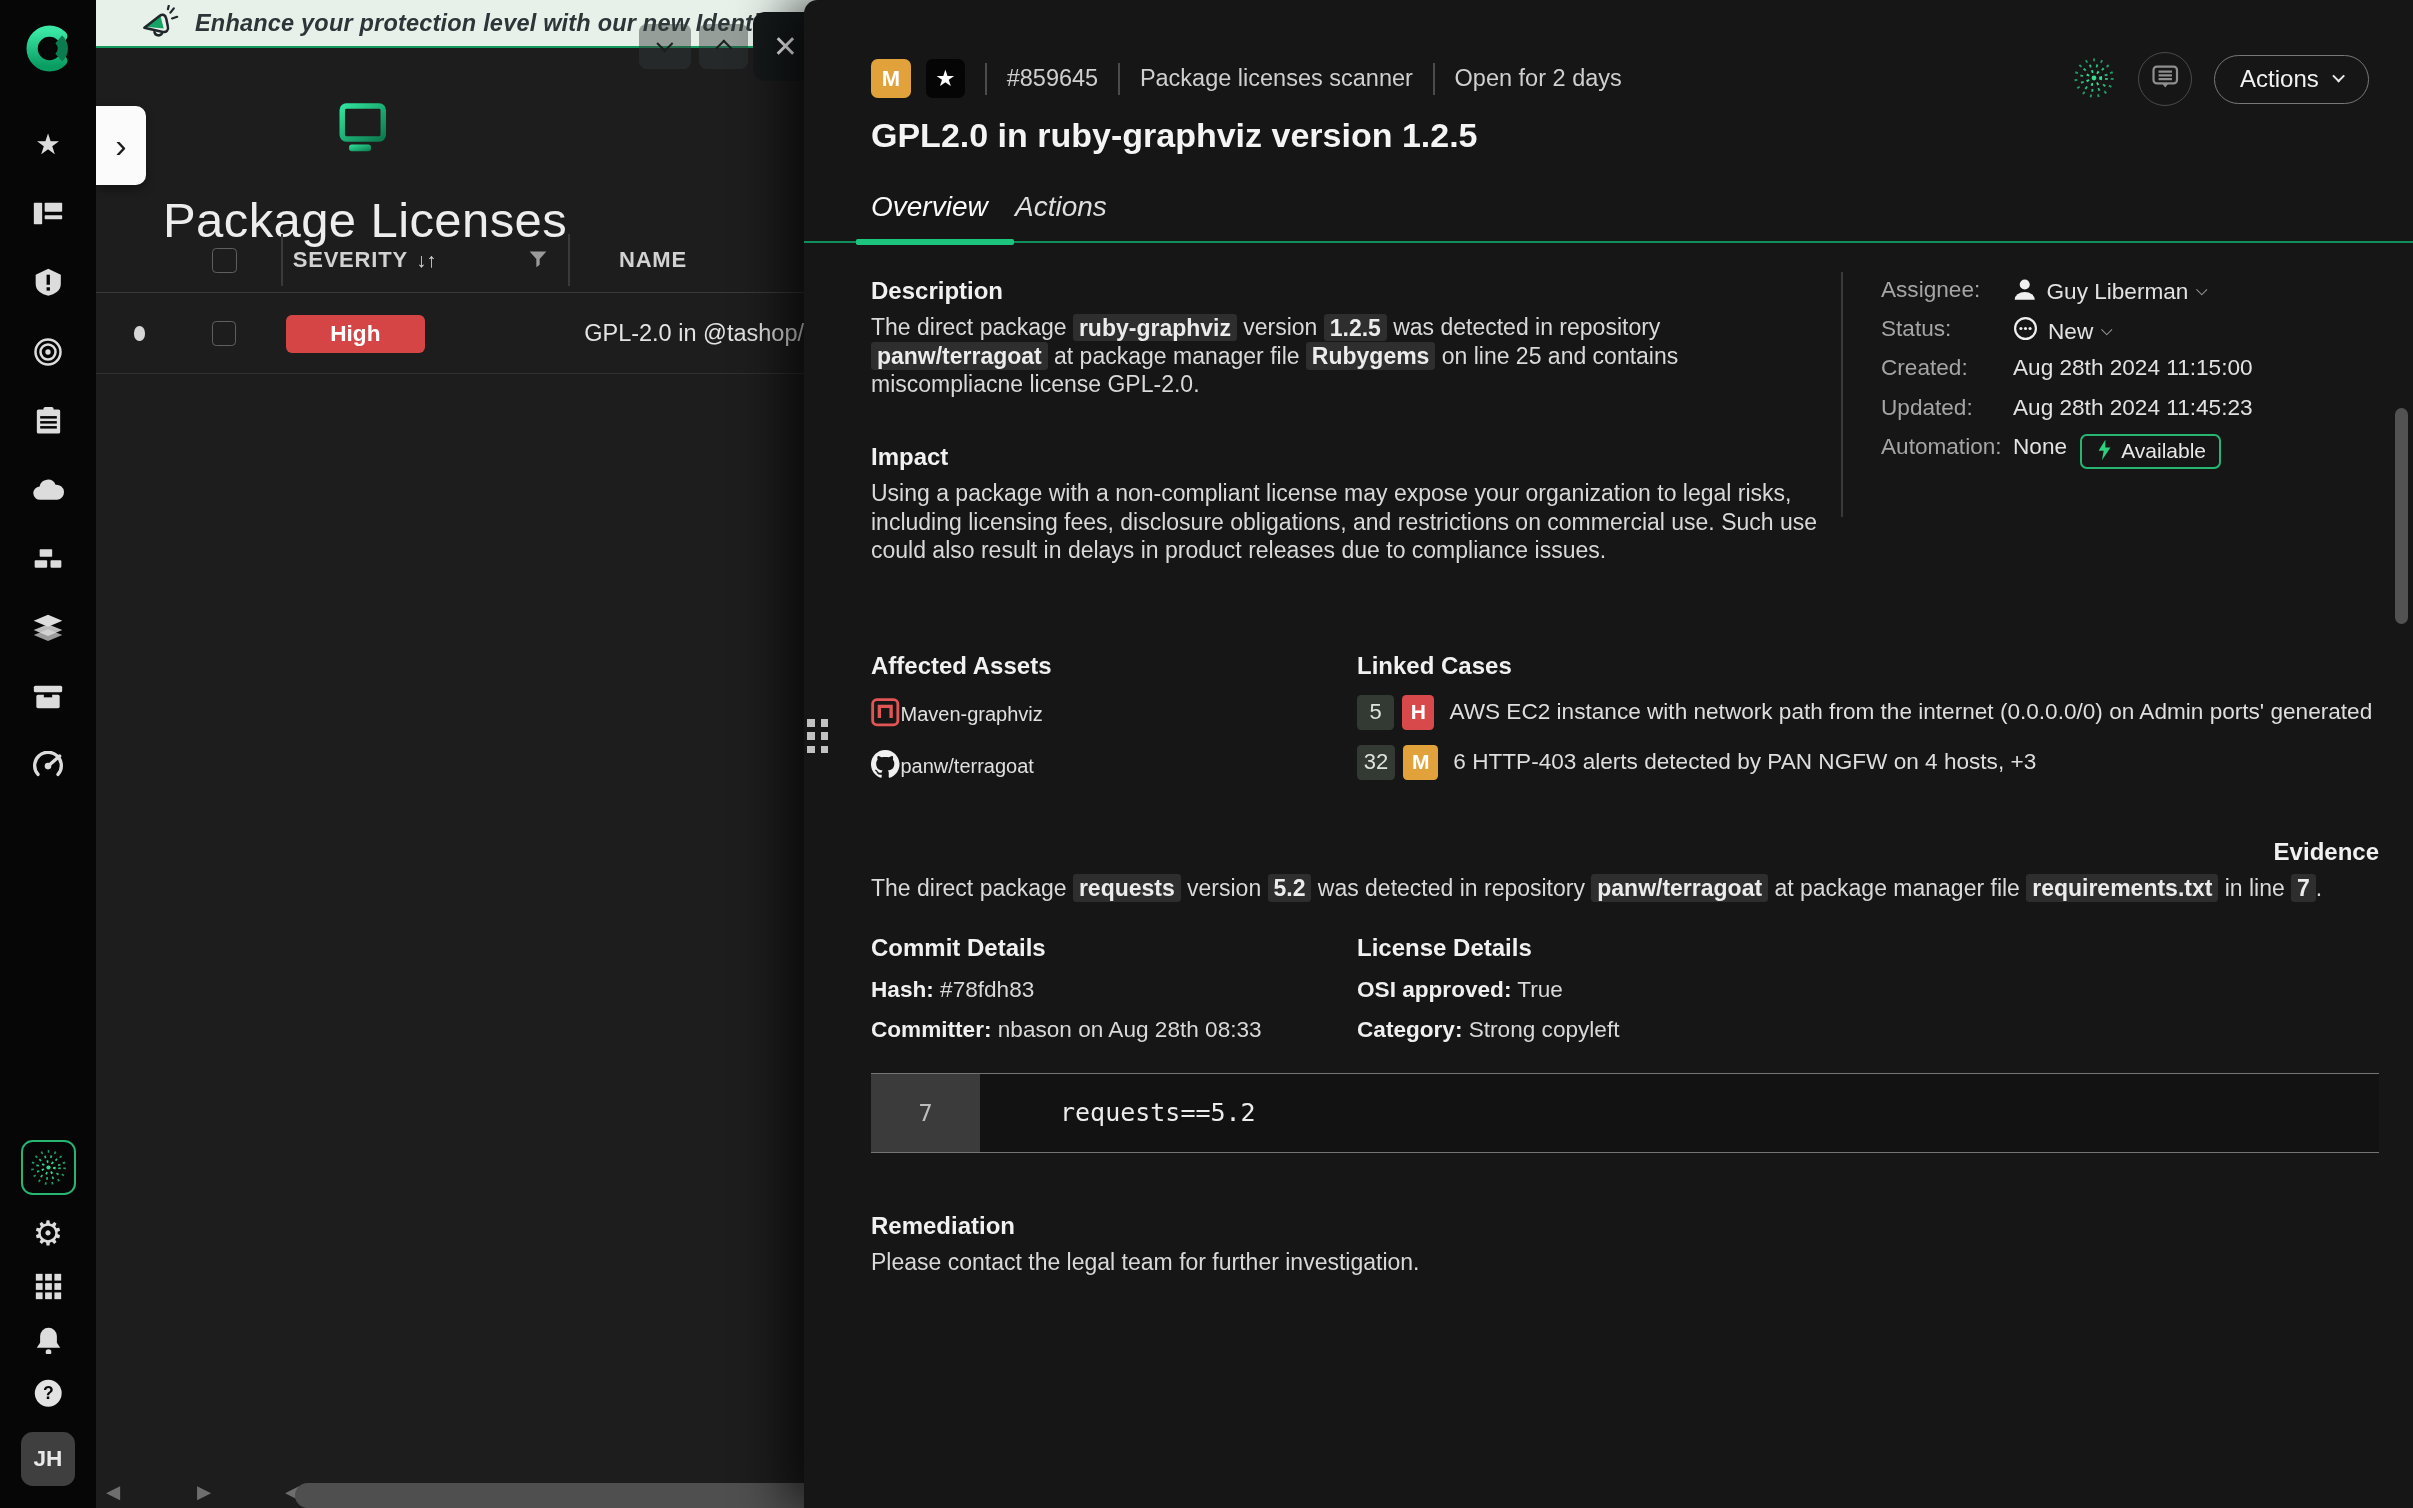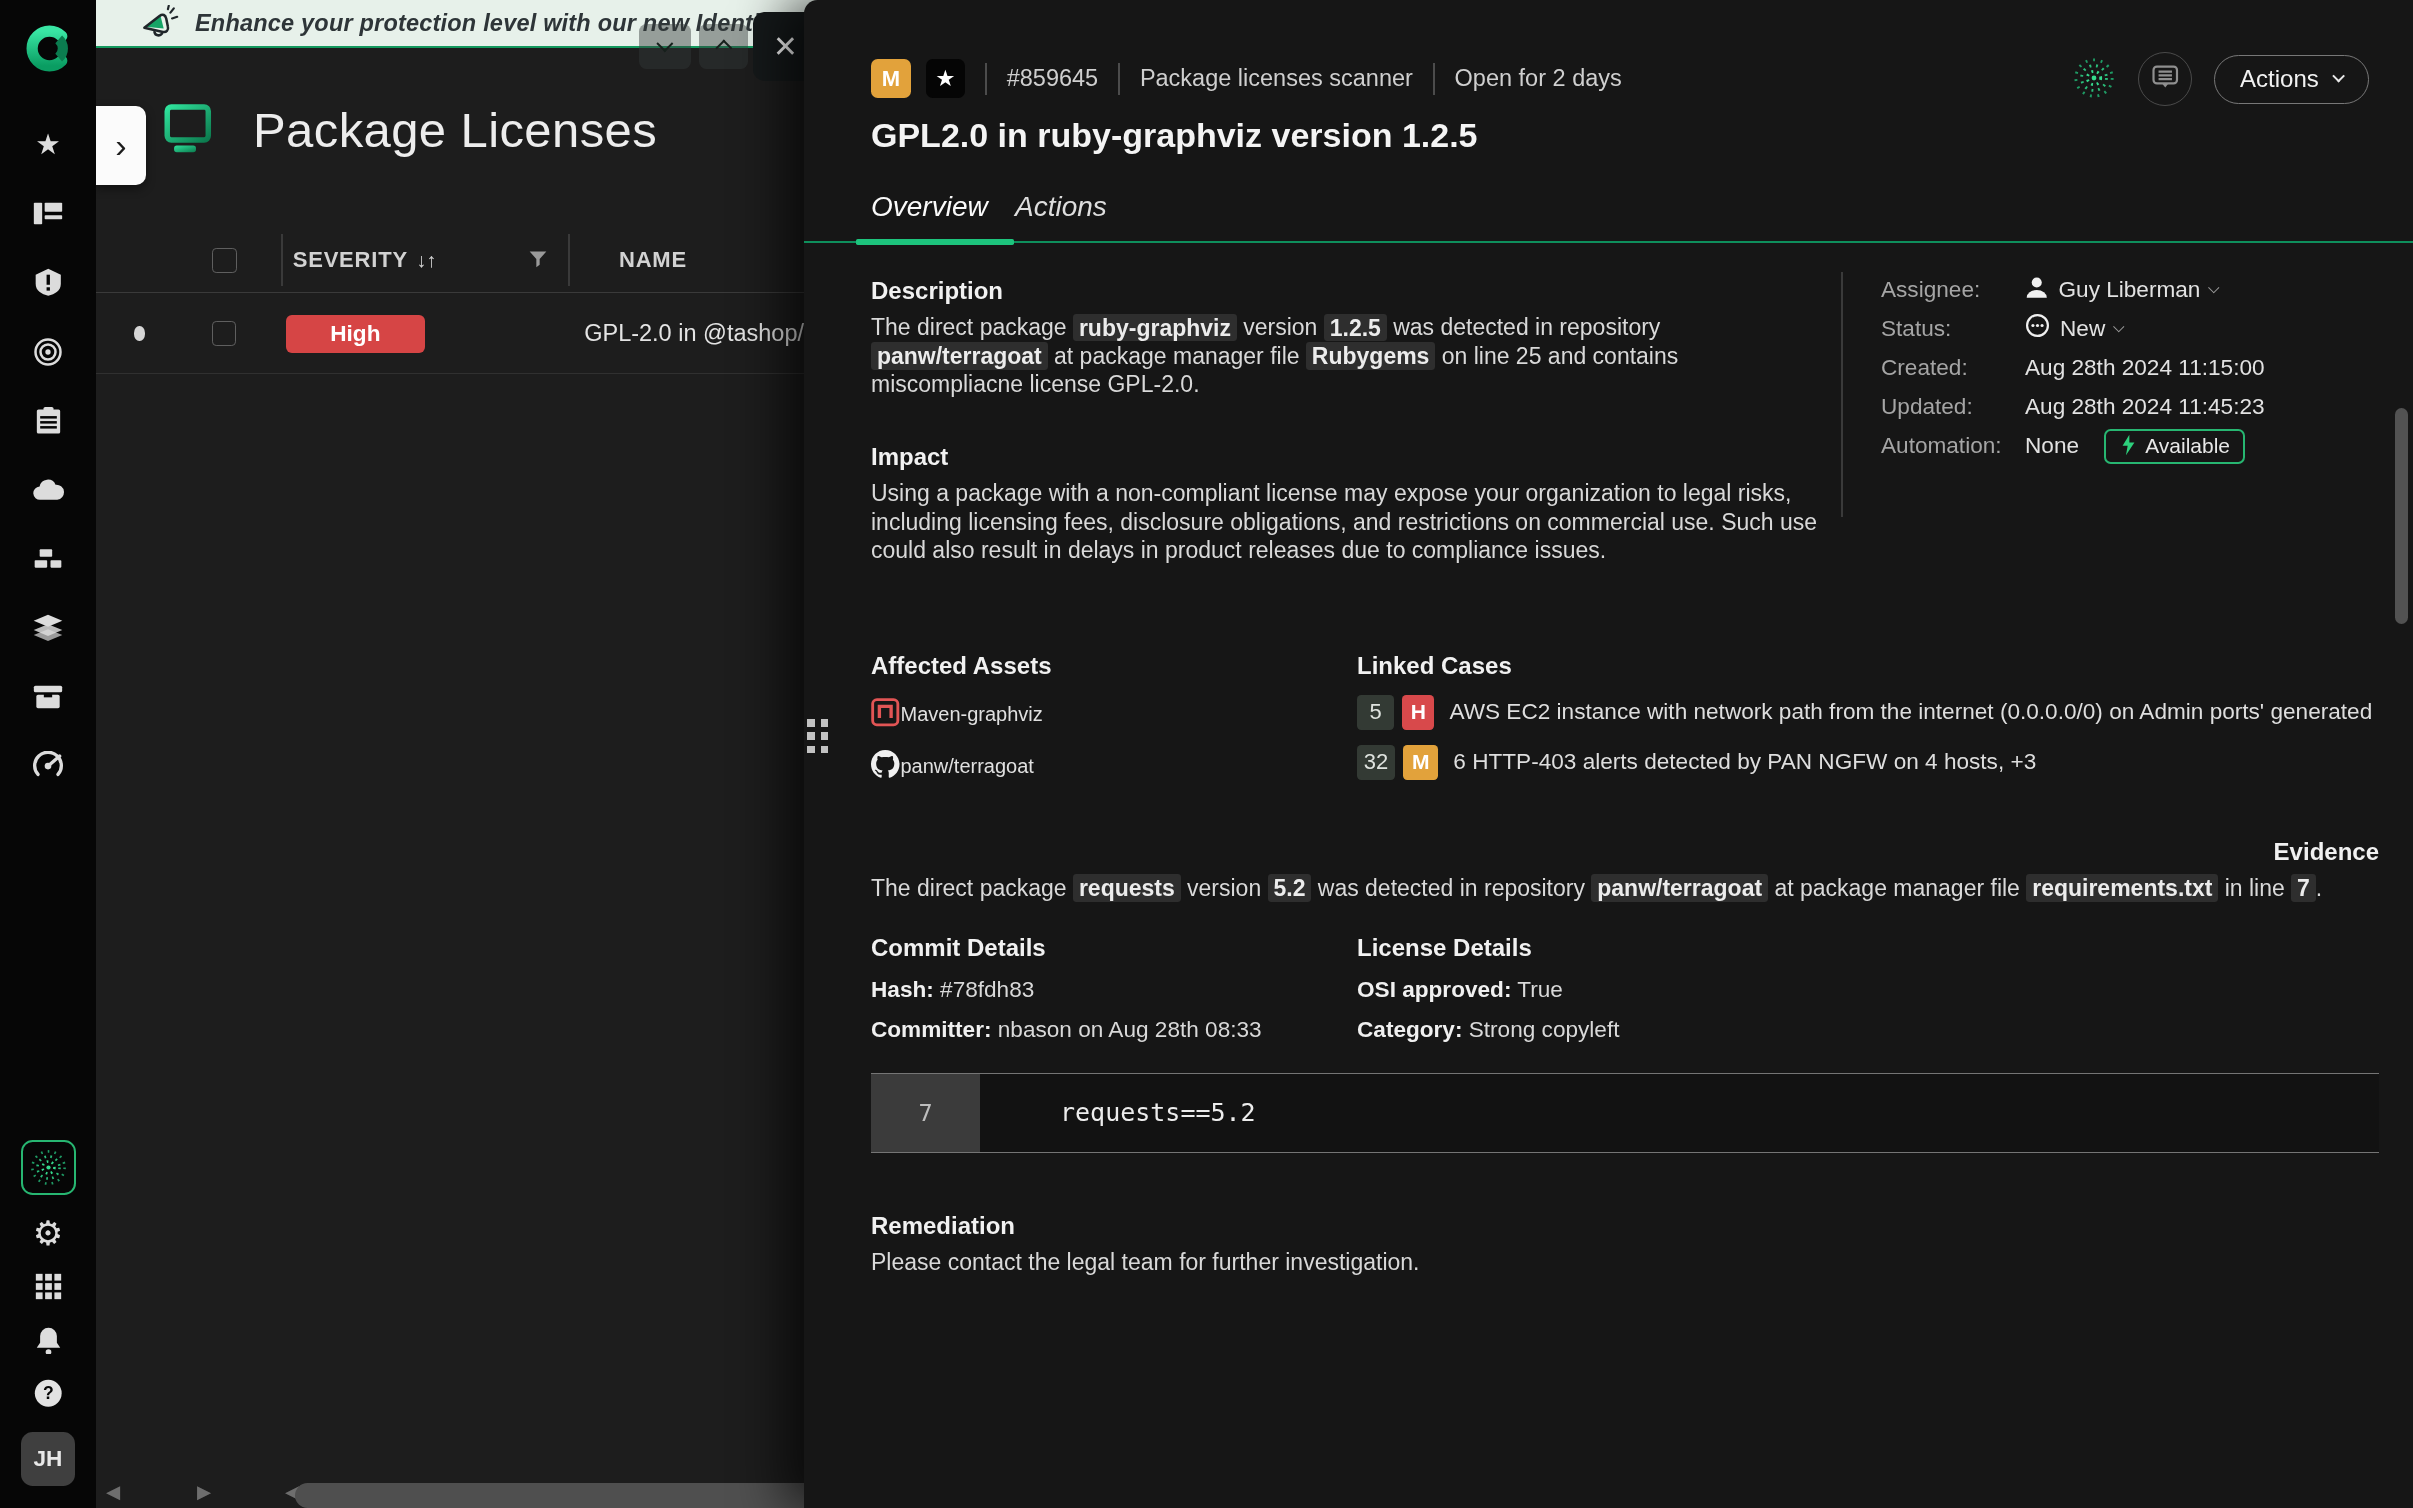--- a/index.html
+++ b/index.html
@@ -41,21 +41,21 @@
   .chev.up { transform:rotate(-135deg) translate(-1.7px,-1.7px); }
   .chev.white { border-color:#e8e8e8; width:9.2px; height:9.2px; border-width:2.1px; }
   .chev.gray { border-color:#9a9a9a; width:7.5px; height:7.5px; border-width:1.7px; }
 
   
   .list-panel { position:absolute; left:96px; top:50px; width:708px; height:1458px;
     background:#1d1d1d; overflow:hidden; }
   .expand-btn { position:absolute; left:0; top:56px; width:50px; height:79px; background:#fbfbfb;
     border-radius:0 10px 10px 0; display:flex; align-items:center; justify-content:center;
     color:#1c1c1c; font-size:34px; cursor:pointer; box-shadow:0 3.4px 10px rgba(0,0,0,.4); }
-  .list-title-row { position:absolute; left:67px; top:52px; display:flex; align-items:center; gap:35px; }
+  .list-title-row { position:absolute; left:67px; top:52px; display:flex; align-items:center; gap:35px;flex-direction:column; }
   .list-title { font-size:49px; font-weight:400; color:#ededed; letter-spacing:0.4px; }
   .table-head { position:absolute; left:0; top:178px; width:708px; height:65px;
     display:flex; align-items:center; border-bottom:1.7px solid #3a3a3a; }
   .cbx { width:25px; height:25px; border:1.7px solid #5f5f5f; border-radius:4.2px; cursor:pointer; }
   .th-sep { width:1.7px; height:52px; background:#3a3a3a; }
   .th-label { font-size:22px; font-weight:bold; color:#d2d2d2; letter-spacing:0.8px; }
   .sort-glyph { font-size:20px; color:#d2d2d2; margin-left:8.4px; }
   .table-row { position:absolute; left:0; top:244px; width:708px; height:80px;
     display:flex; align-items:center; border-bottom:1.7px solid #303030; cursor:pointer;justify-content:space-between; }
   .row-dot { width:11px; height:14.2px; border-radius:50%; background:#d6d6d6; }
@@ -92,21 +92,21 @@
     background:#1dc47d; border-radius:1.7px; }
 
   .dp-content { position:absolute; left:0; top:243px; width:1609px; height:1265px; }
   .main-col { position:absolute; left:67px; top:0; width:1508px; }
   .sec-h { font-size:24px; font-weight:bold; color:#f1f1f1; }
   .para { font-size:23px; color:#d9d9d9; line-height:28.5px; }
   .narrow { max-width:951px; }
   .chip { background:#2e2e2e; font-weight:bold; color:#ececec; padding:0.8px 5.9px; border-radius:3.4px; }
 
   .meta-col { position:absolute; left:1077px; top:34px; display:flex; flex-direction:column; gap:14.2px; }
-  .meta-row { display:flex; align-items:center; height:25px;gap:12px; }
+  .meta-row { display:flex; align-items:flex-start; height:25px; }
   .meta-label { width:132px; font-size:22.6px; color:#a5a5a5; }
   .meta-val { font-size:22.6px; color:#e2e2e2; display:flex; align-items:center; gap:10px; }
   .meta-divider { position:absolute; left:1037px; top:29px; width:1.7px; height:245px; background:#3a3a3a; }
   .avail-pill { display:flex; align-items:center; gap:8.4px; border:2.1px solid #27b671;
     border-radius:6.7px; height:35px; padding:0 13.4px; margin-left:13.4px; cursor:pointer; }
   .avail-txt { font-size:21px; color:#e8e8e8; }
 
   .two-col { display:flex; }
   .col-a { width:486px; flex:none; }
   .col-b { flex:1; min-width:0; }

